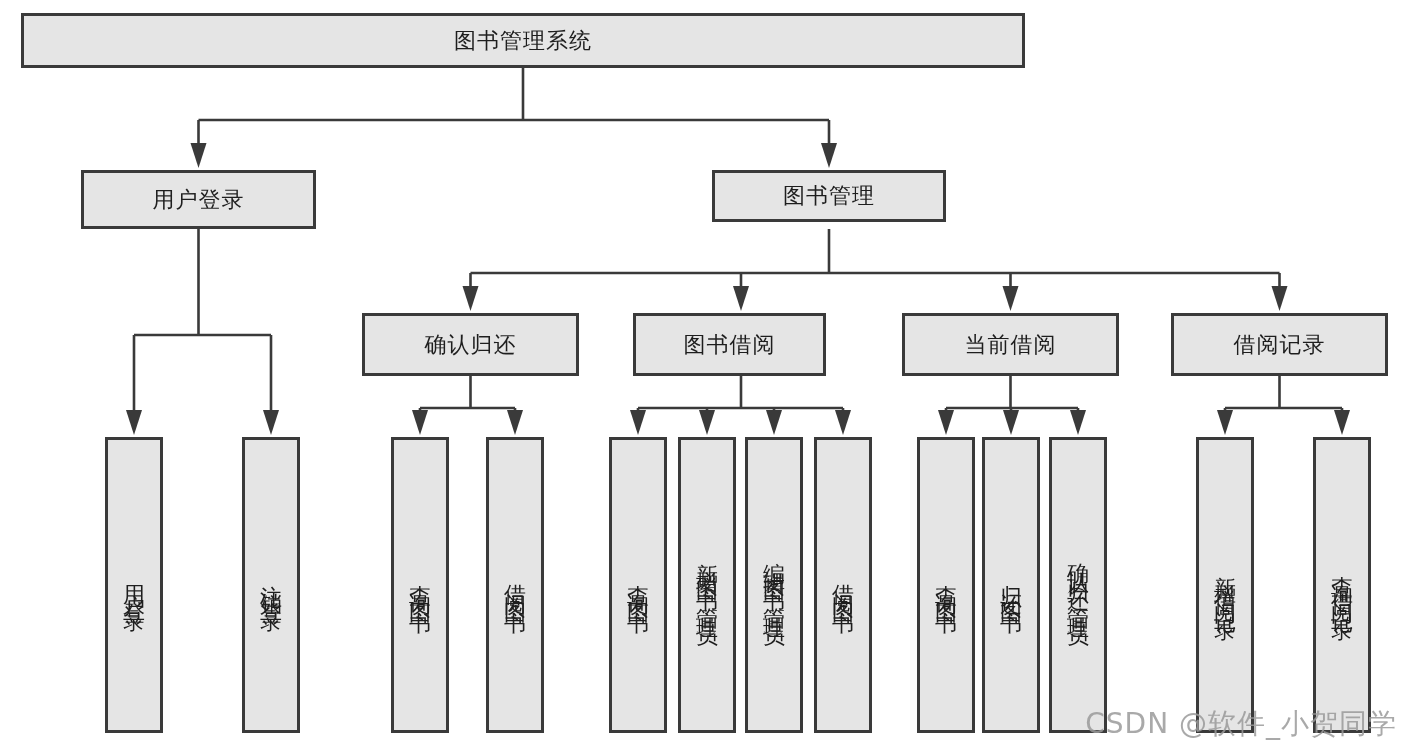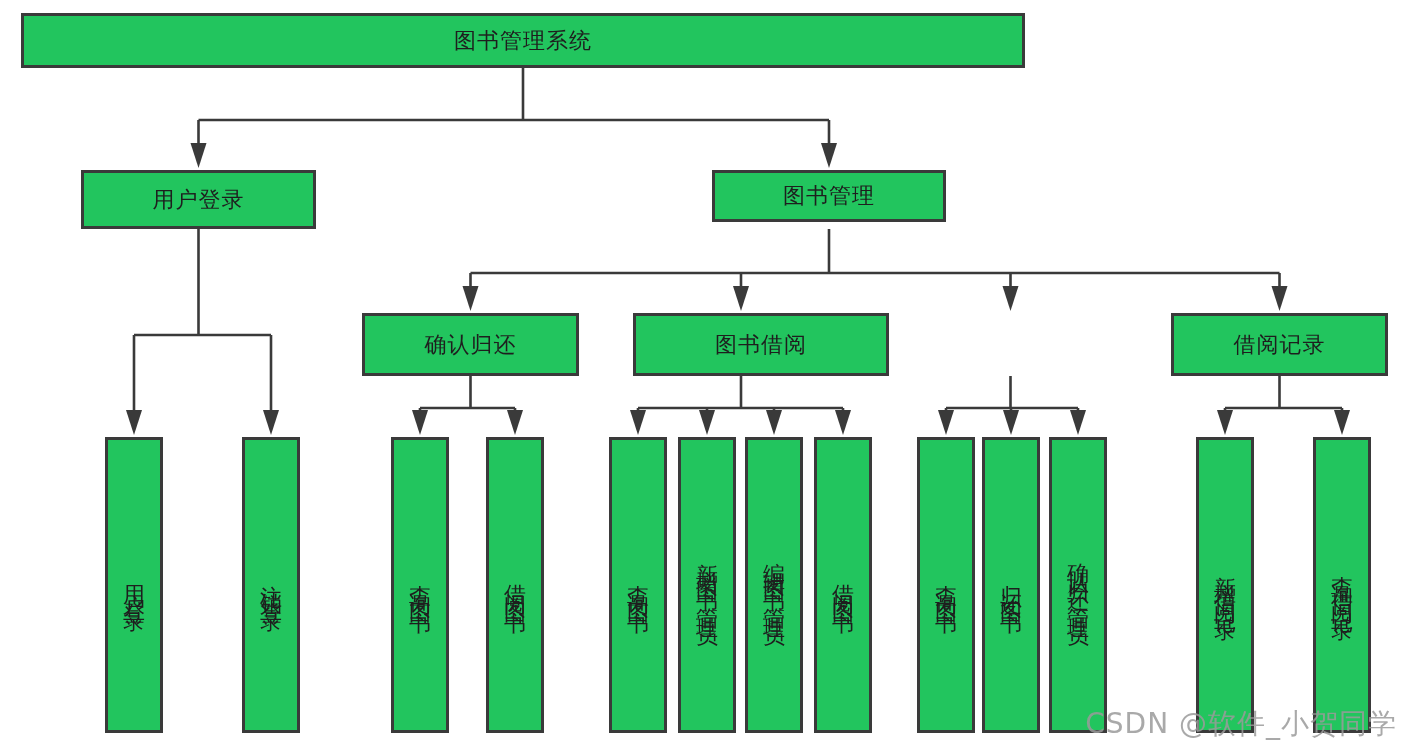--- a/index.html
+++ b/index.html
@@ -7,21 +7,21 @@
     position:relative;
     width:1405px;height:747px;
     background:#ffffff;
     font-family:"DejaVu Sans","Liberation Sans",sans-serif;
     overflow:hidden;
   }
   .connectors{position:absolute;left:0;top:0;width:1405px;height:747px;}
   .node{
     position:absolute;
     box-sizing:border-box;
-    background:#22c55e;
+    background:#e5e5e5;
     border:3px solid #3a3a3a;
     display:flex;align-items:center;justify-content:center;
     color:#1e1e1e;
     font-size:22px;
     letter-spacing:1px;
     text-align:center;
     white-space:nowrap;
   }
   .leaf{
     font-size:22px;
@@ -120,22 +120,25 @@
   <div class="node" style="left:81px;top:170px;width:235px;height:59px;">
     <span>用户登录</span>
   </div>
   <div class="node" style="left:712px;top:170px;width:234px;height:52px;">
     <span>图书管理</span>
   </div>
 
   <div class="node" style="left:362px;top:313px;width:217px;height:63px;">
     <span>确认归还</span>
   </div>
-  <div class="node" style="left:633px;top:313px;width:256px;height:63px;">
+  <div class="node" style="left:633px;top:313px;width:193px;height:63px;">
     <span>图书借阅</span>
+  </div>
+  <div class="node" style="left:902px;top:313px;width:217px;height:63px;">
+    <span>当前借阅</span>
   </div>
   <div class="node" style="left:1171px;top:313px;width:217px;height:63px;">
     <span>借阅记录</span>
   </div>
 
   <div class="node leaf" style="left:105px;top:437px;width:58px;height:296px;">
     <span class="vtext">用户登录</span>
   </div>
   <div class="node leaf" style="left:242px;top:437px;width:58px;height:296px;">
     <span class="vtext">注销登录</span>

